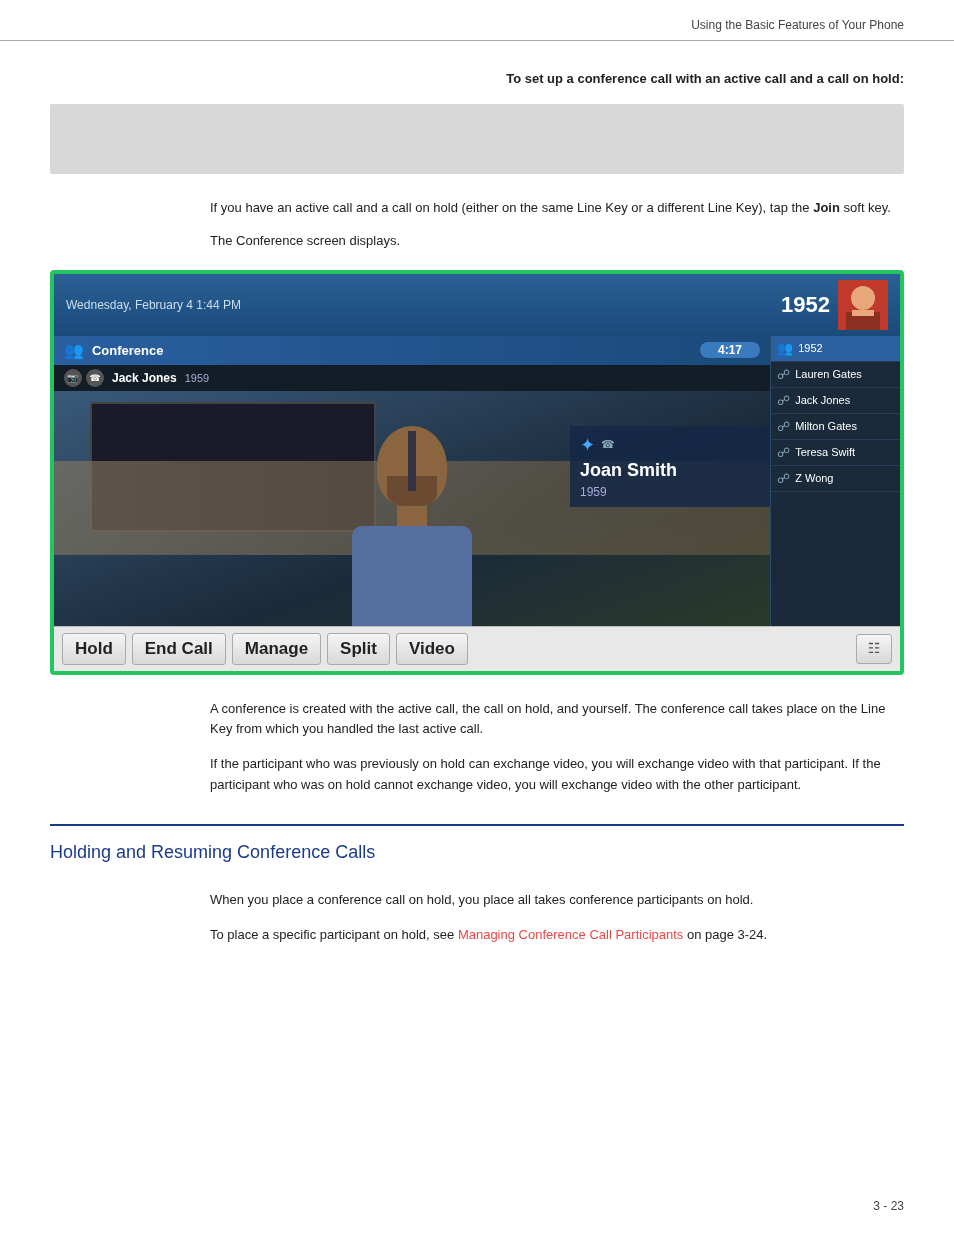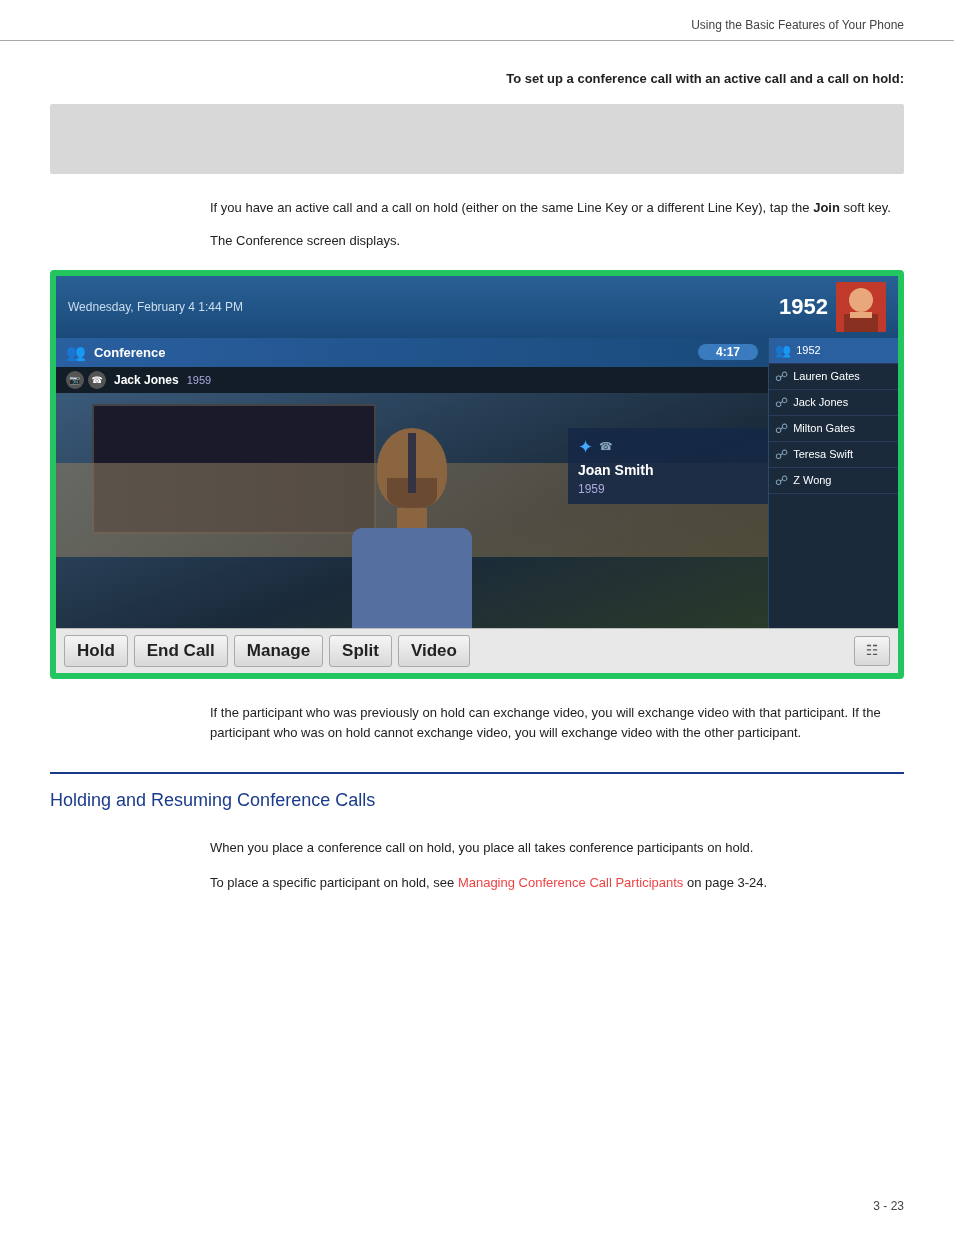--- a/index.html
+++ b/index.html
@@ -56,21 +56,21 @@
       line-height: 1.6;
       color: #222;
       padding-left: 160px;
       margin-bottom: 12px;
     }
     .body-text .bold { font-weight: bold; }
 
     
     .phone-screen-wrapper {
       margin: 18px 0 24px 0;
-      border: 6px solid #22c55e;
+      border: 4px solid #22c55e;
       border-radius: 4px;
       overflow: hidden;
       background: #1a3a5c;
       width: 100%;
       position: relative;
     }
 
     
     .phone-top-bar {
       background: linear-gradient(to bottom, #2a6095, #1a4a7a);
@@ -237,21 +237,21 @@
       background: rgba(20,40,70,0.85);
       padding: 8px 10px;
       color: #fff;
       font-family: Arial, sans-serif;
     }
     .incoming-icon {
       font-size: 18px;
       color: #4af;
     }
     .incoming-name {
-      font-size: 14px;
+      font-size: 18px;
       font-weight: bold;
     }
     .incoming-ext {
       font-size: 12px;
       color: #aad;
       margin-top: 4px;
     }
 
     
     .phone-right {
@@ -504,20 +504,21 @@
       <button class="phone-btn">End Call</button>
       <button class="phone-btn">Manage</button>
       <button class="phone-btn">Split</button>
       <button class="phone-btn">Video</button>
       <div class="phone-btn-spacer"></div>
       <div class="phone-grid-btn">☷</div>
     </div>
 
   </div>
 
+  <p class="body-text body-text-full">A conference is created with the active call, the call on hold, and yourself. The conference call takes place on the Line Key from which you handled the last active call.</p>
 
   <p class="body-text body-text-full">If the participant who was previously on hold can exchange video, you will exchange video with that participant. If the participant who was on hold cannot exchange video, you will exchange video with the other participant.</p>
 
   <hr class="section-divider">
 
   <h2 class="chapter-heading">Holding and Resuming Conference Calls</h2>
 
   <p class="body-text body-text-full">When you place a conference call on hold, you place all takes conference participants on hold.</p>
 
   <p class="body-text body-text-full">

